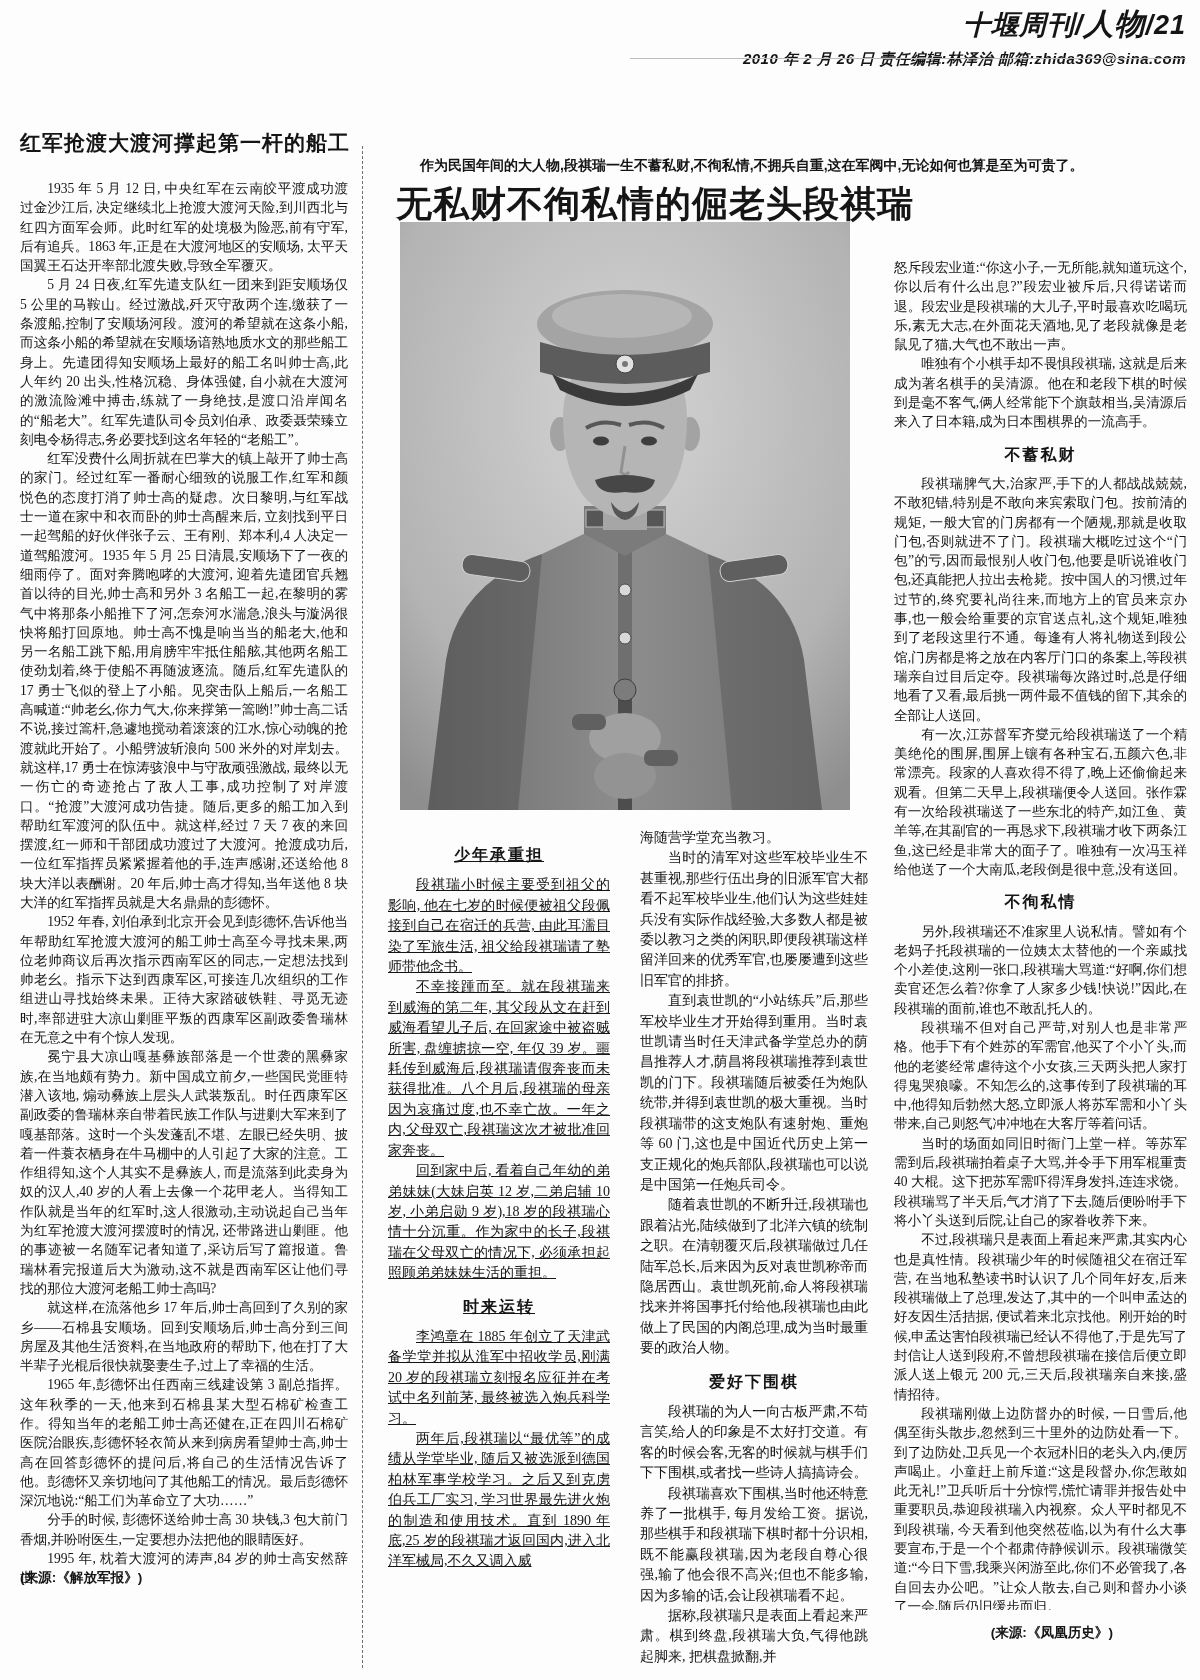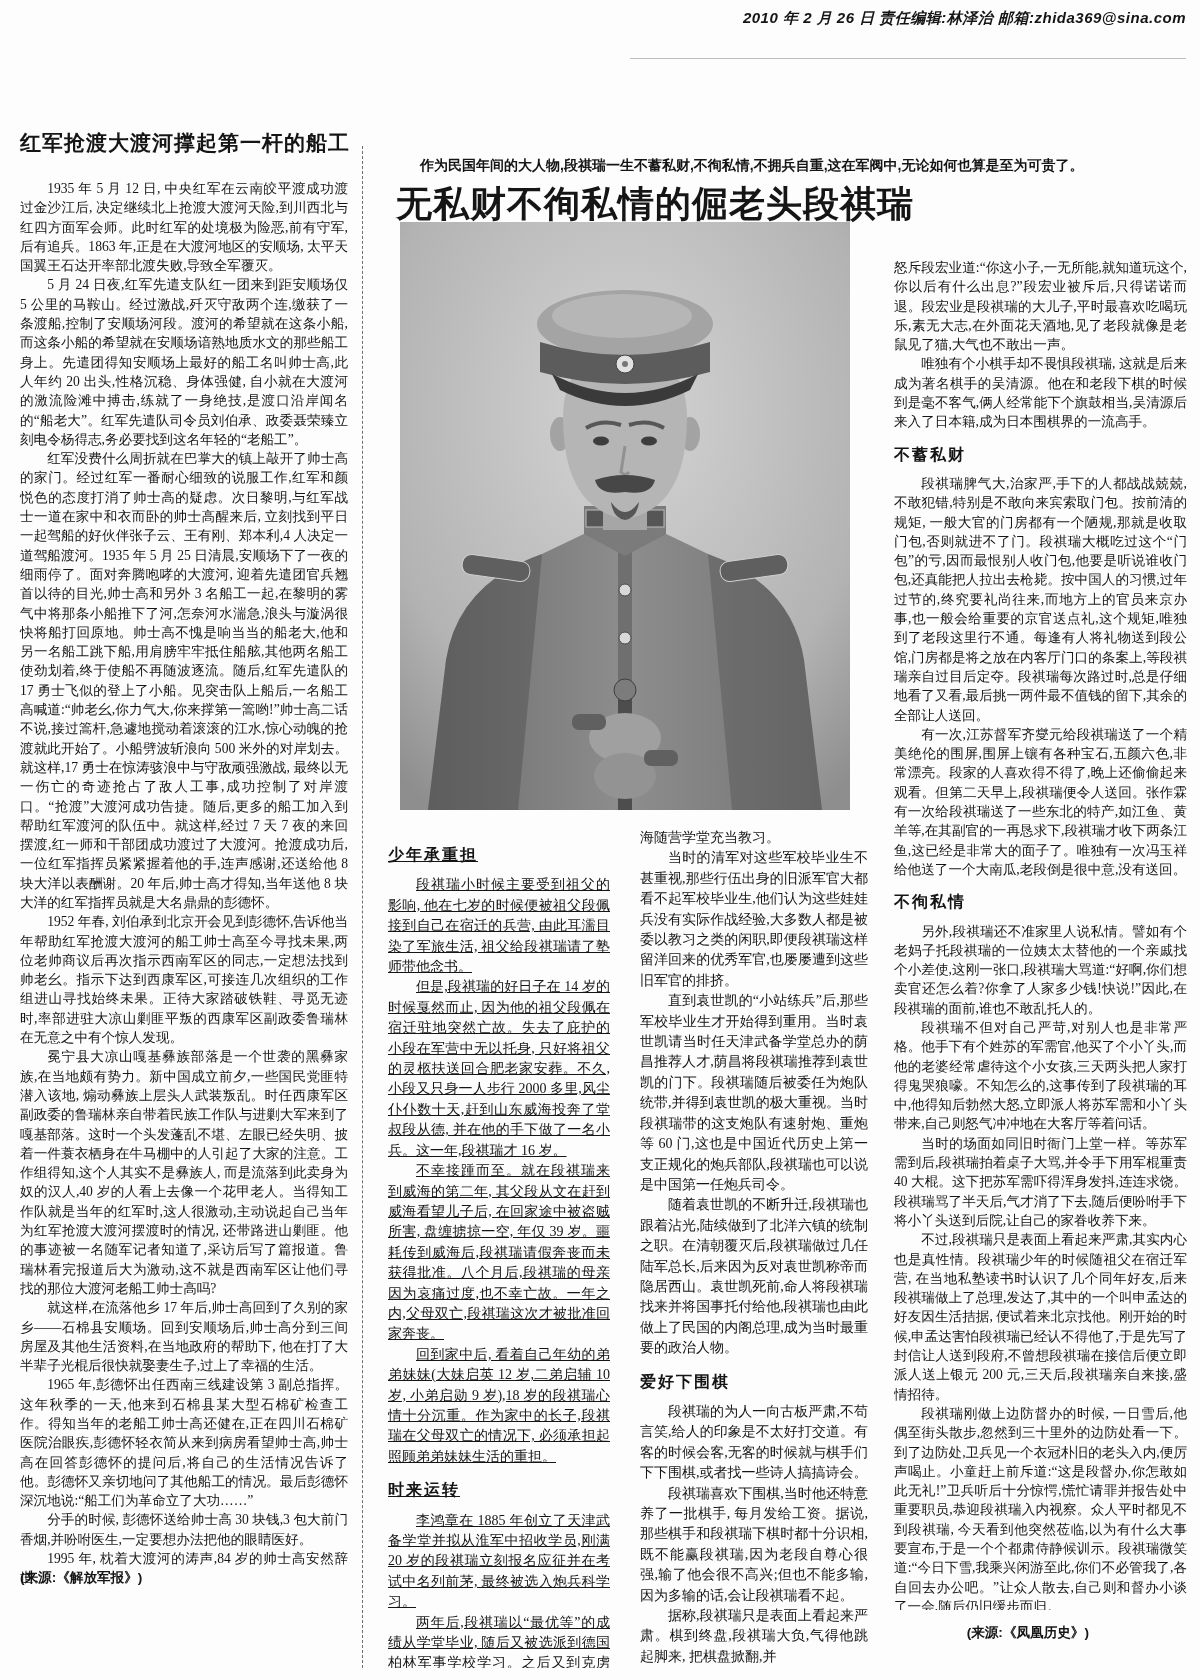--- a/index.html
+++ b/index.html
@@ -19,48 +19,51 @@
              border-left:1px dashed #6e6e6e;}
 
   
   .left-article{position:absolute;left:20px;top:128px;width:328px;}
   .left-article .art-title{font-family:"Liberation Sans","DejaVu Sans",sans-serif;
       font-size:21px;font-weight:bold;letter-spacing:1px;margin:1px 0 22px 0;white-space:nowrap;}
   .flow{font-size:13.6px;line-height:19.3px;text-align:justify;}
   .flow p{margin:0;text-indent:2em;}
   .flow p.cont{text-indent:0;}
   .flow h3.sec{font-family:"Liberation Sans","DejaVu Sans",sans-serif;
-      font-size:16px;font-weight:bold;margin:13px 0 10px 0;letter-spacing:2px;}
+      font-size:16px;font-weight:bold;text-align:center;margin:13px 0 10px 0;letter-spacing:2px;}
   .flow .source{font-family:"Liberation Sans","DejaVu Sans",sans-serif;
       font-weight:bold;text-align:left;padding-right:46px;}
   .left-article .flow .source{margin-top:-19.3px;}
 
   
   .main-intro{position:absolute;left:388px;top:157px;width:800px;
       font-family:"Liberation Sans","DejaVu Sans",sans-serif;font-size:14px;font-weight:bold;margin-left:32px;}
   .main-title{position:absolute;left:388px;top:172px;width:800px;
       font-size:36px;font-weight:bold;letter-spacing:1px;margin:8px;}
 
   .photo{position:absolute;left:400px;top:222px;width:450px;height:588px;
       background:#bfbfbf;box-shadow:inset 0 0 40px rgba(0,0,0,.25);}
   .photo svg{display:block;width:100%;height:100%;}
 
   .col{position:absolute;overflow:hidden;}
   .col1{left:388px;top:832px;width:222px;height:836px;font-size:14px;line-height:20.4px;text-decoration:underline;}
   .col2{left:604px;top:828px;width:228px;height:844px;font-size:14px;line-height:20.4px;margin-left:36px;}
   .col3{left:874px;top:258px;width:313px;height:1386px;font-size:13.6px;line-height:19.3px;}
   .col3 .inner{height:1352px;overflow:hidden;margin-left:20px;}
-  .col3 .source{position:absolute;bottom:2px;right:52px;font-family:"Liberation Sans","DejaVu Sans",sans-serif;font-weight:bold;}
+  .col3 .source{position:absolute;bottom:2px;right:28px;font-family:"Liberation Sans","DejaVu Sans",sans-serif;font-weight:bold;}
 </style>
 </head>
 <body>
 
 <div class="page">
 
   <div class="masthead">
+    <div class="line1">
+      <span>十堰周刊/</span><span class="section">人物</span><span>/21</span>
+    </div>
     <div class="dateline">2010 年 2 月 26 日 责任编辑:林泽治 邮箱:zhida369@sina.com</div>
   </div>
   <div class="header-rule"></div>
 
   <div class="v-divider"></div>
 
   <div class="left-article">
     <h2 class="art-title">红军抢渡大渡河撑起第一杆的船工</h2>
     <div class="flow">
         <p>1935 年 5 月 12 日, 中央红军在云南皎平渡成功渡过金沙江后, 决定继续北上抢渡大渡河天险,到川西北与红四方面军会师。此时红军的处境极为险恶,前有守军,后有追兵。1863 年,正是在大渡河地区的安顺场, 太平天国翼王石达开率部北渡失败,导致全军覆灭。</p>
@@ -135,21 +138,20 @@
       <ellipse cx="225" cy="516" rx="36" ry="25" fill="#a0a0a0"></ellipse>
       <ellipse cx="225" cy="554" rx="31" ry="23" fill="#939393"></ellipse>
       <rect x="172" y="492" width="34" height="16" rx="7" fill="#606060"></rect>
       <rect x="244" y="528" width="34" height="16" rx="7" fill="#606060"></rect>
     </svg>
   </div>
 
   <div class="col col1 flow">
       <h3 class="sec">少年承重担</h3>
       <p>段祺瑞小时候主要受到祖父的影响, 他在七岁的时候便被祖父段佩接到自己在宿迁的兵营, 由此耳濡目染了军旅生活, 祖父给段祺瑞请了塾师带他念书。</p>
-      <p>但是,段祺瑞的好日子在 14 岁的时候戛然而止, 因为他的祖父段佩在宿迁驻地突然亡故。失去了庇护的小段在军营中无以托身, 只好将祖父的灵柩扶送回合肥老家安葬。不久,小段又只身一人步行 2000 多里,风尘仆仆数十天,赶到山东威海投奔了堂叔段从德, 并在他的手下做了一名小兵。这一年,段祺瑞才 16 岁。</p>
       <p>不幸接踵而至。就在段祺瑞来到威海的第二年, 其父段从文在赶到威海看望儿子后, 在回家途中被盗贼所害, 盘缠掳掠一空, 年仅 39 岁。噩耗传到威海后,段祺瑞请假奔丧而未获得批准。八个月后,段祺瑞的母亲因为哀痛过度,也不幸亡故。一年之内,父母双亡,段祺瑞这次才被批准回家奔丧。</p>
       <p>回到家中后, 看着自己年幼的弟弟妹妹(大妹启英 12 岁,二弟启辅 10 岁, 小弟启勋 9 岁),18 岁的段祺瑞心情十分沉重。作为家中的长子,段祺瑞在父母双亡的情况下, 必须承担起照顾弟弟妹妹生活的重担。</p>
       <h3 class="sec">时来运转</h3>
       <p>李鸿章在 1885 年创立了天津武备学堂并拟从淮军中招收学员,刚满 20 岁的段祺瑞立刻报名应征并在考试中名列前茅, 最终被选入炮兵科学习。</p>
       <p>两年后,段祺瑞以“最优等”的成绩从学堂毕业, 随后又被选派到德国柏林军事学校学习。之后又到克虏伯兵工厂实习, 学习世界最先进火炮的制造和使用技术。直到 1890 年底,25 岁的段祺瑞才返回国内,进入北洋军械局,不久又调入威</p>
     </div>
   <div class="col col2 flow">
       <p class="cont">海随营学堂充当教习。</p>
       <p>当时的清军对这些军校毕业生不甚重视,那些行伍出身的旧派军官大都看不起军校毕业生,他们认为这些娃娃兵没有实际作战经验,大多数人都是被委以教习之类的闲职,即便段祺瑞这样留洋回来的优秀军官,也屡屡遭到这些旧军官的排挤。</p>
       <p>直到袁世凯的“小站练兵”后,那些军校毕业生才开始得到重用。当时袁世凯请当时任天津武备学堂总办的荫昌推荐人才,荫昌将段祺瑞推荐到袁世凯的门下。段祺瑞随后被委任为炮队统带,并得到袁世凯的极大重视。当时段祺瑞带的这支炮队有速射炮、重炮等 60 门,这也是中国近代历史上第一支正规化的炮兵部队,段祺瑞也可以说是中国第一任炮兵司令。</p>

